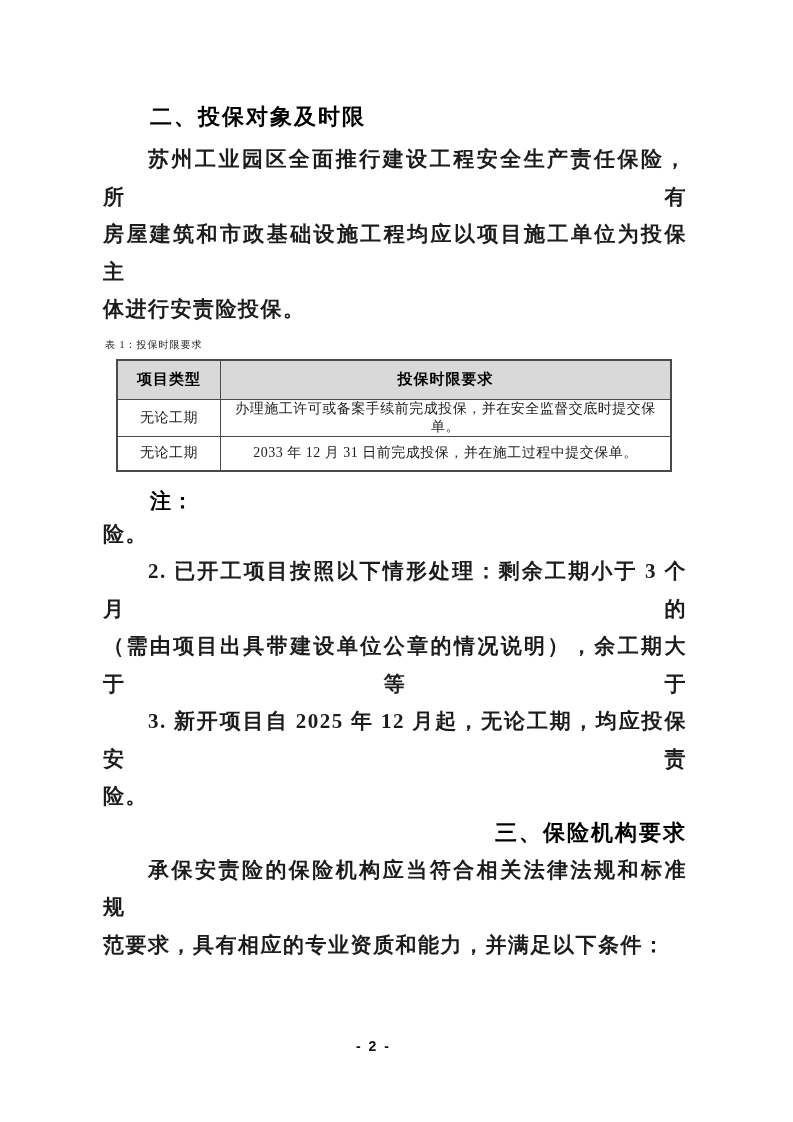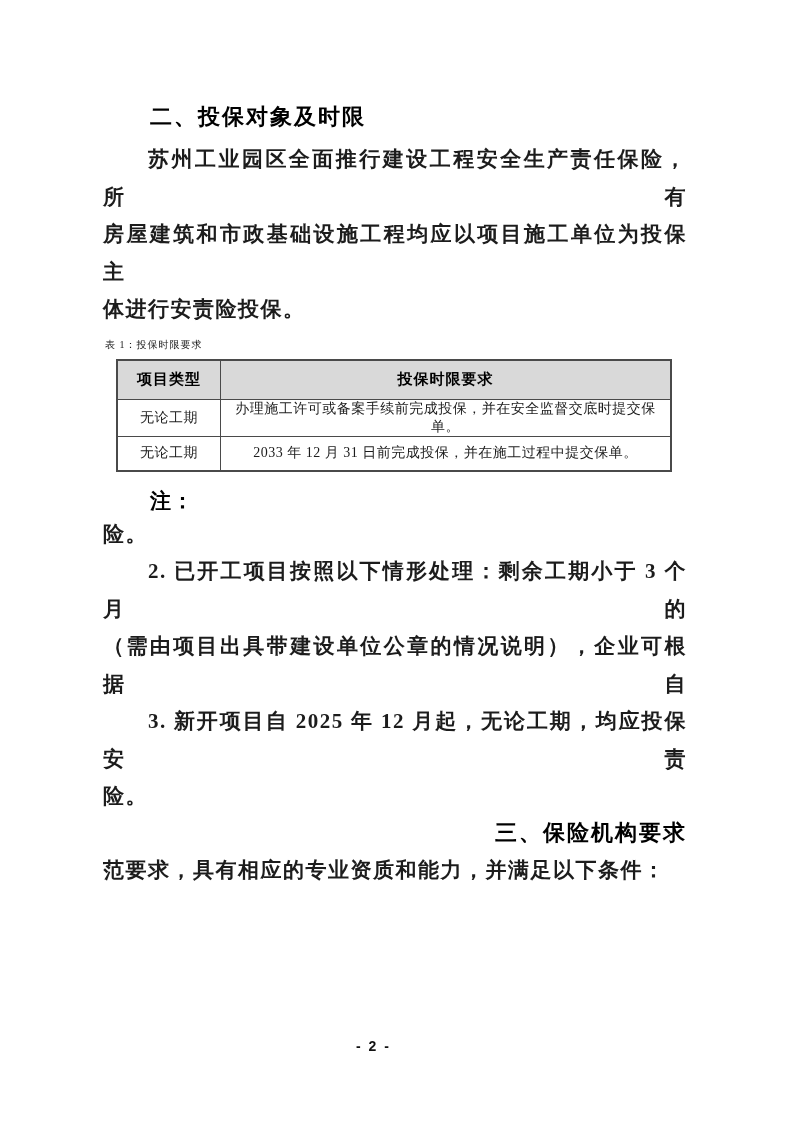--- a/index.html
+++ b/index.html
@@ -144,30 +144,31 @@
     </table>
 
     <div class="note-label">注：</div>
 
     <div class="para">
       <div class="line">险。</div>
     </div>
 
     <div class="para">
       <div class="line full indent">2. 已开工项目按照以下情形处理：剩余工期小于 3 个月的</div>
-      <div class="line full">（需由项目出具带建设单位公章的情况说明），企业可根据自</div>
+      <div class="line full">（需由项目出具带建设单位公章的情况说明），余工期大于等于</div>
     </div>
 
     <div class="para">
       <div class="line full indent">3. 新开项目自 2025 年 12 月起，无论工期，均应投保安责</div>
       <div class="line">险。</div>
     </div>
 
     <h2 class="heading second">三、保险机构要求</h2>
 
     <div class="para sec3-intro">
+      <div class="line full indent">承保安责险的保险机构应当符合相关法律法规和标准规</div>
       <div class="line">范要求，具有相应的专业资质和能力，并满足以下条件：</div>
     </div>
 
   </div>
 
   <div class="footer">- 2 -</div>
 </div>
 
 </body></html>

